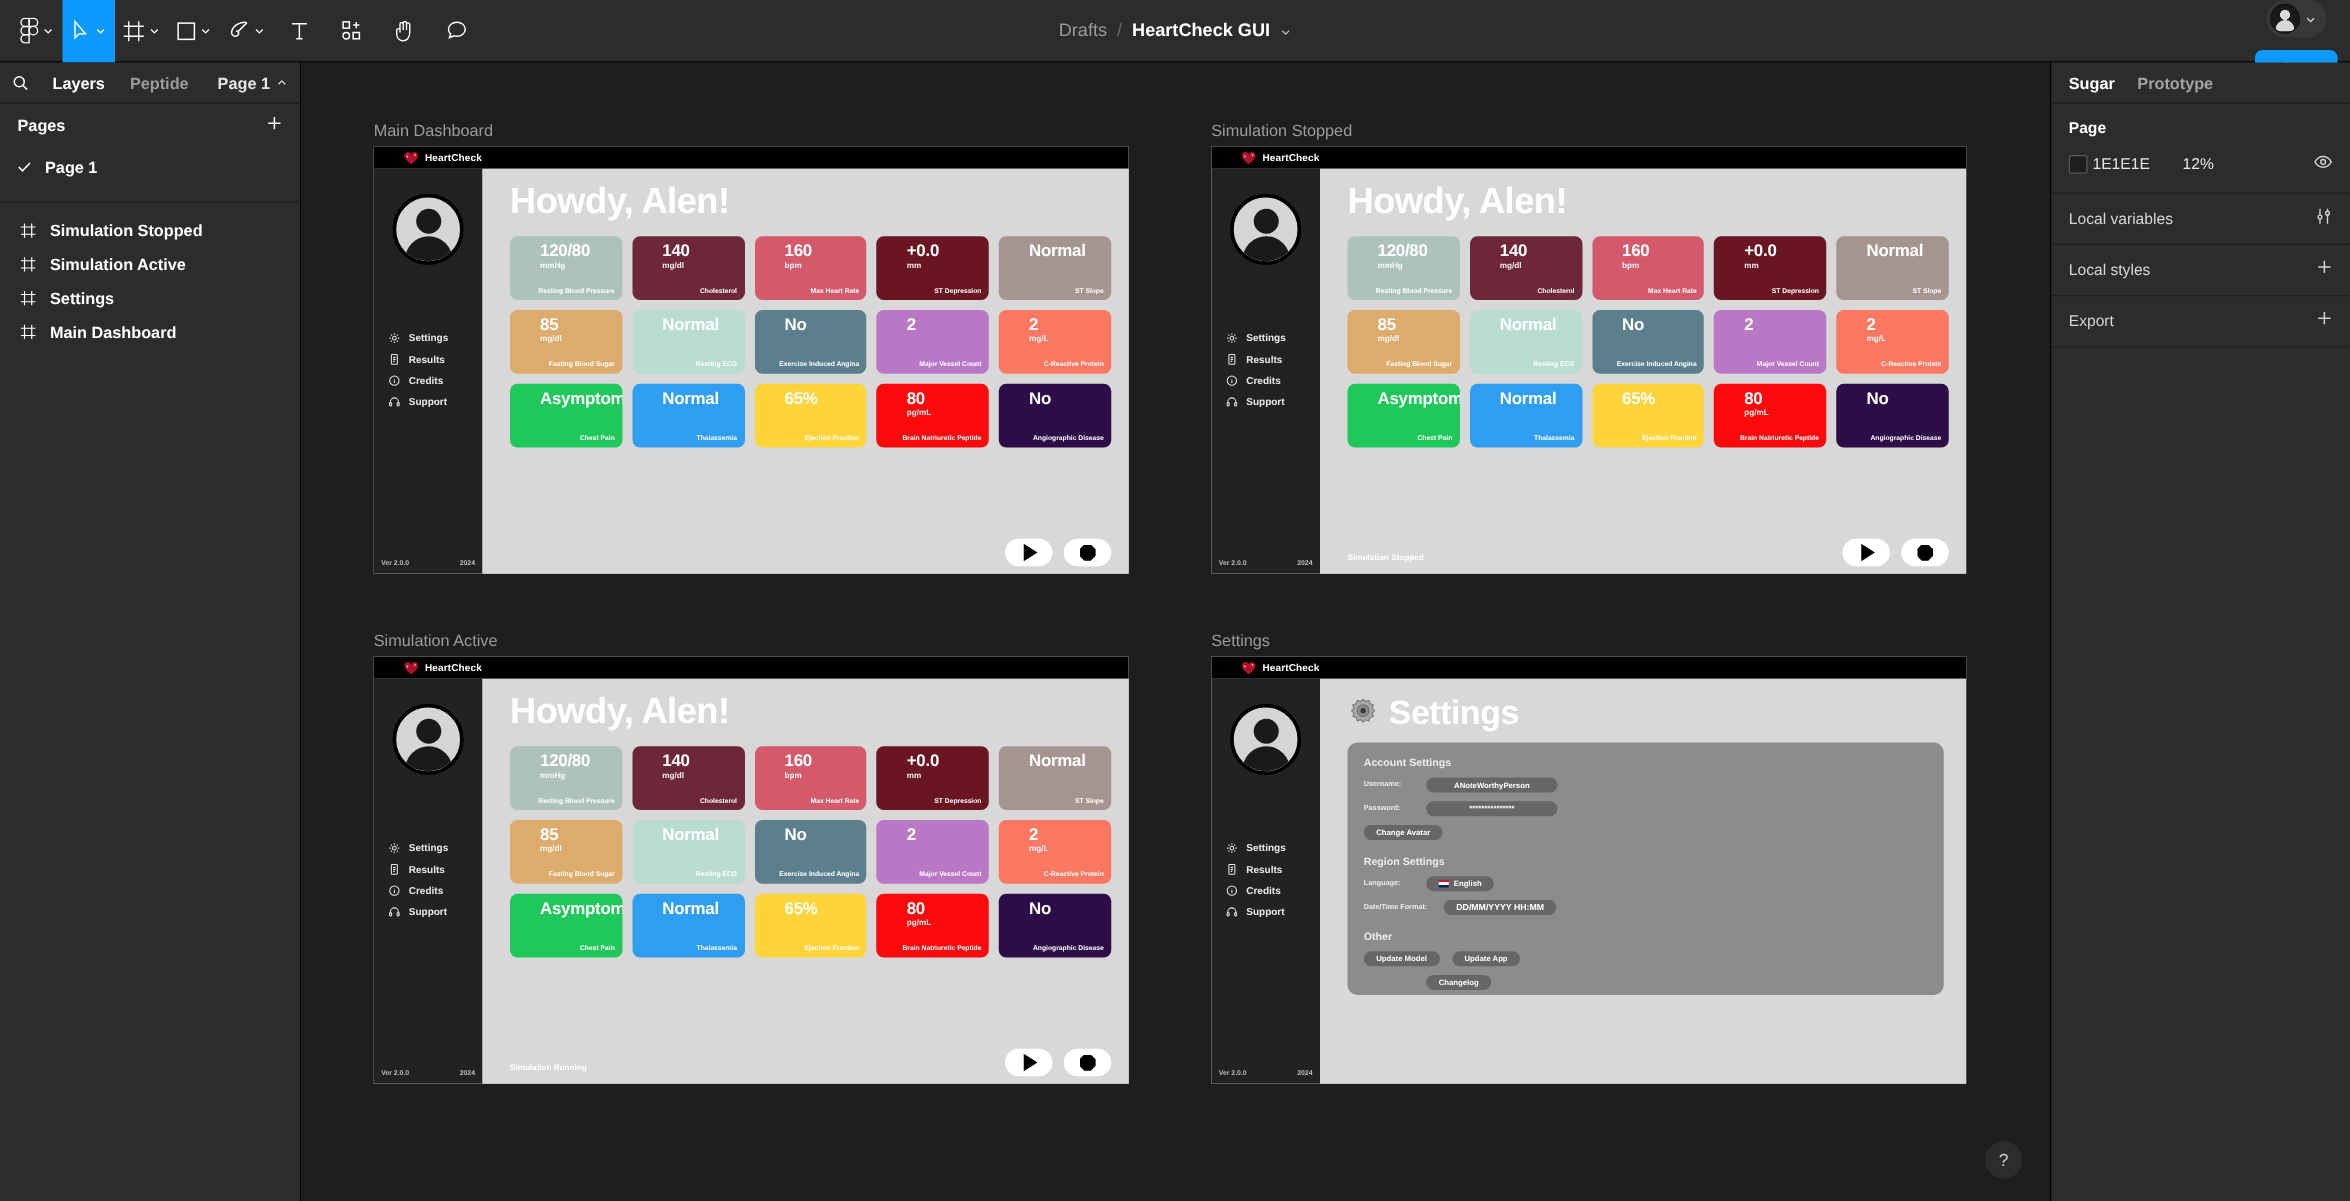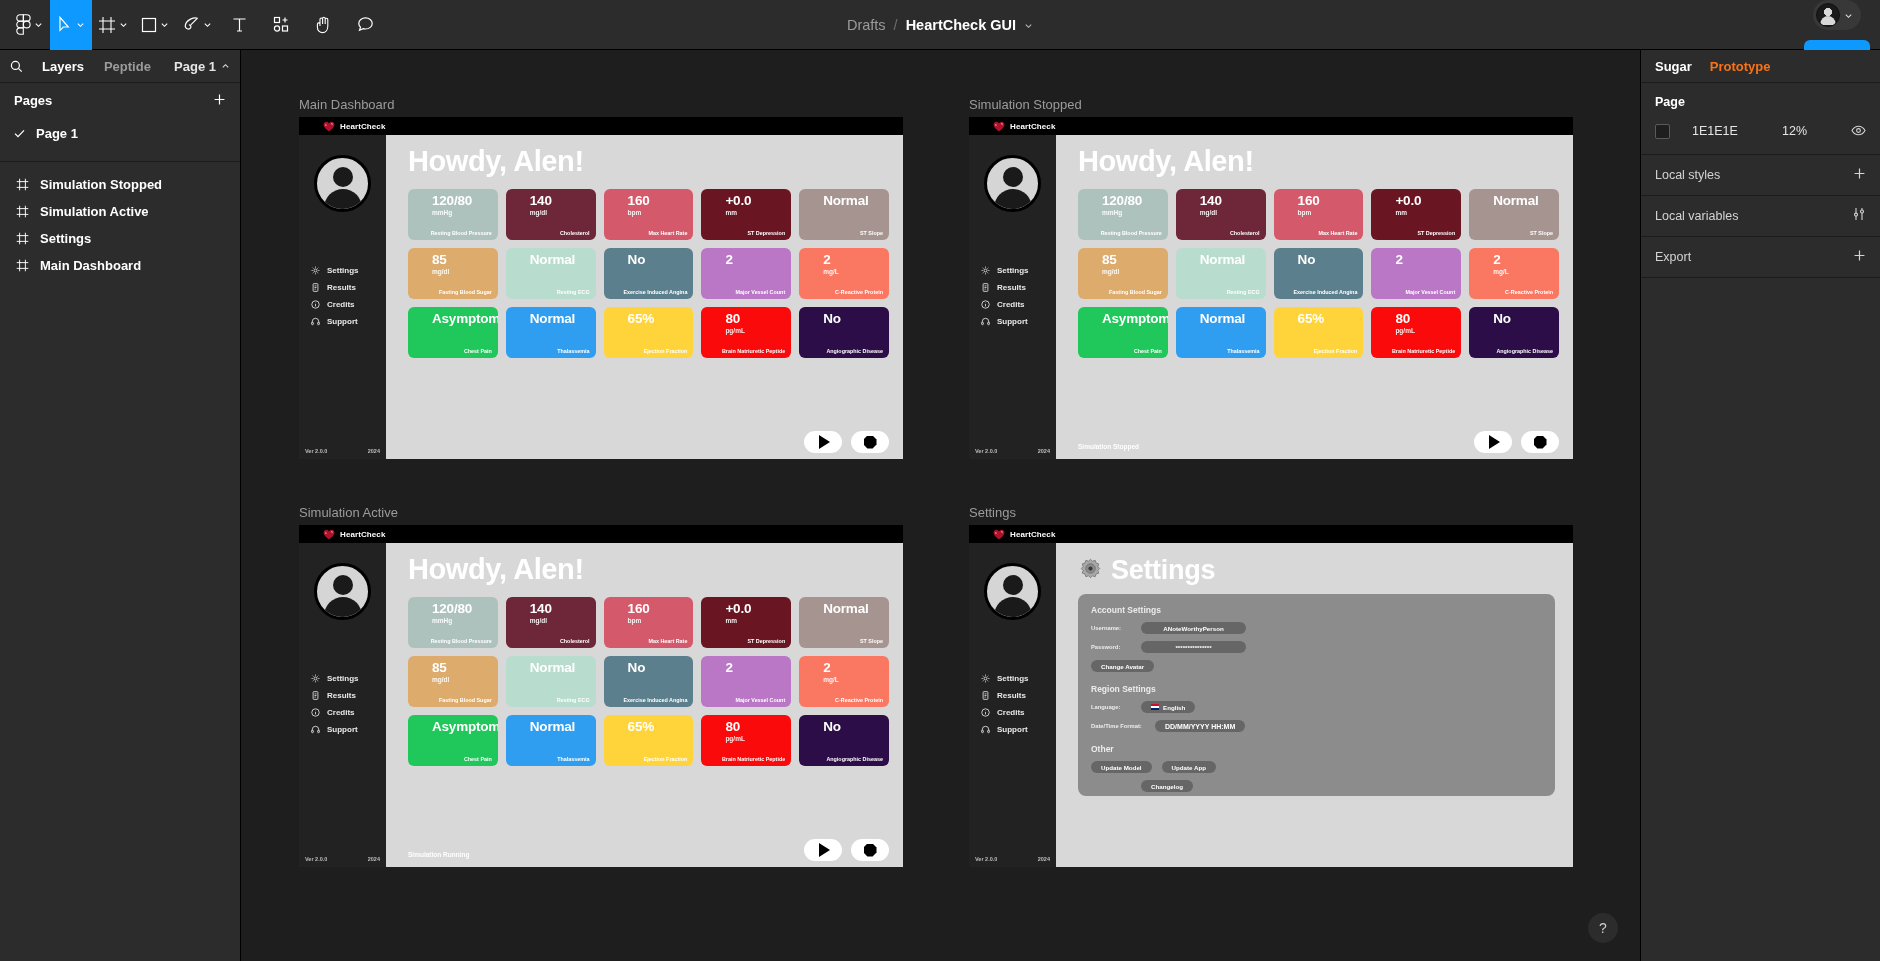--- a/index.html
+++ b/index.html
@@ -99,24 +99,24 @@
   .layer-row .lbl{ font-size:13px; font-weight:700; color:#fff; }
 
   
   #right-panel{
     position:absolute; right:0; top:50px; width:240px; height:911px;
     background:#2c2c2c; border-left:1px solid #000;
   }
   #rp-tabs{ height:33px; display:flex; align-items:center; padding:0 14px; gap:18px;
             border-bottom:1px solid #1c1c1c; }
   .rp-tab{ font-size:13px; font-weight:700; color:#fff; cursor:pointer; }
-  .rp-tab.dim{ color:#f97316; font-weight:600; }
+  .rp-tab.dim{ color:#a3a3a3; font-weight:600; }
   .rp-sec{ border-bottom:1px solid #1c1c1c; padding:12px 14px 14px 14px; }
   .rp-sec-title{ font-size:12.5px;font-weight:700;color:#fff;margin-bottom:13px;}
-  .rp-fill-row{ display:flex; align-items:center; gap:22px; }
+  .rp-fill-row{ display:flex; align-items:center; gap:4px; }
   .sw{ width:15px;height:15px;border-radius:2px;background:#1e1e1e;border:1px solid #5a5a5a;}
   .rp-hex{ font-size:12.5px;color:#e5e5e5; width:68px;}
   .rp-pct{ font-size:12.5px;color:#e5e5e5; }
   .rp-eye{ margin-left:auto; cursor:pointer; }
   .rp-row{
     height:41px; display:flex;align-items:center;padding:0 14px;
     border-bottom:1px solid #1c1c1c; cursor:pointer;
   }
   .rp-row .lbl{ font-size:12.5px; color:#d4d4d4; }
   .rp-row .act{ margin-left:auto; color:#d4d4d4; }
@@ -419,34 +419,34 @@
       <span class="rp-pct">12%</span>
       <span class="rp-eye">
         <svg width="15" height="11" viewBox="0 0 15 11" fill="none" stroke="#d4d4d4" stroke-width="1.1">
             <path d="M1 5.5S3.4 1.2 7.5 1.2 14 5.5 14 5.5 11.6 9.8 7.5 9.8 1 5.5 1 5.5z"></path>
             <circle cx="7.5" cy="5.5" r="1.9"></circle>
           </svg>
       </span>
     </div>
   </div>
   <div class="rp-row">
-    <span class="lbl">Local styles</span>
-    <span class="act">
-      <svg width="13" height="13" viewBox="0 0 13 13" fill="none" stroke="#d4d4d4" stroke-width="1.2">
-          <path d="M6.5 1.6v9.8M1.6 6.5h9.8"></path>
-        </svg>
-    </span>
-  </div>
-  <div class="rp-row">
     <span class="lbl">Local variables</span>
     <span class="act">
       <svg width="14" height="14" viewBox="0 0 14 14" fill="none" stroke="#d4d4d4" stroke-width="1.1">
           <path d="M4 1v5M4 9v4M10 1v2M10 6v7"></path>
           <circle cx="4" cy="7.6" r="1.5"></circle>
           <circle cx="10" cy="4.5" r="1.5"></circle>
+        </svg>
+    </span>
+  </div>
+  <div class="rp-row">
+    <span class="lbl">Local styles</span>
+    <span class="act">
+      <svg width="13" height="13" viewBox="0 0 13 13" fill="none" stroke="#d4d4d4" stroke-width="1.2">
+          <path d="M6.5 1.6v9.8M1.6 6.5h9.8"></path>
         </svg>
     </span>
   </div>
   <div class="rp-row">
     <span class="lbl">Export</span>
     <span class="act">
       <svg width="13" height="13" viewBox="0 0 13 13" fill="none" stroke="#d4d4d4" stroke-width="1.2">
           <path d="M6.5 1.6v9.8M1.6 6.5h9.8"></path>
         </svg>
     </span>

